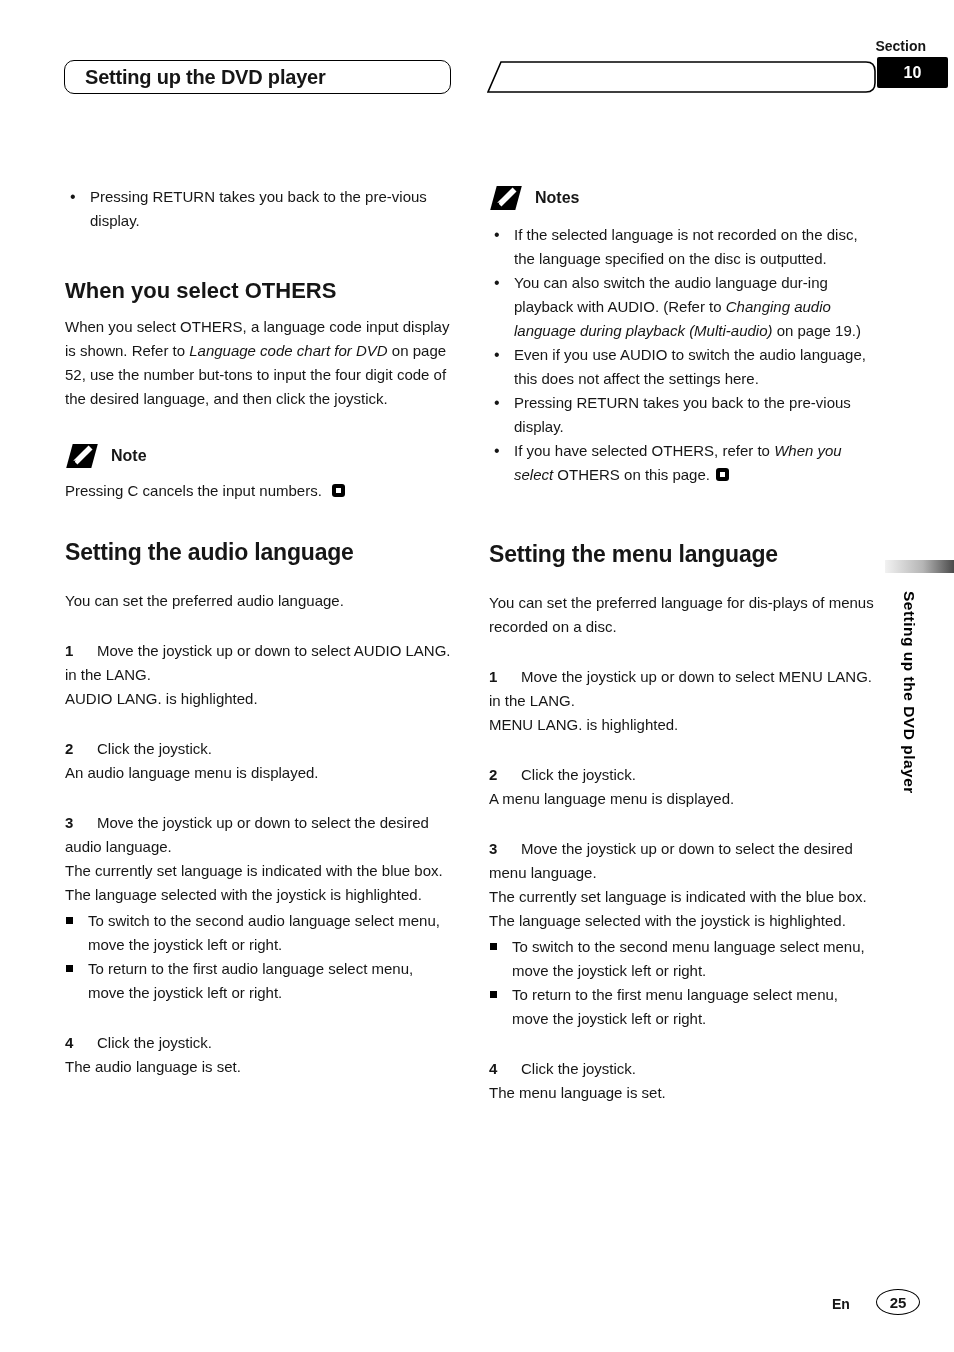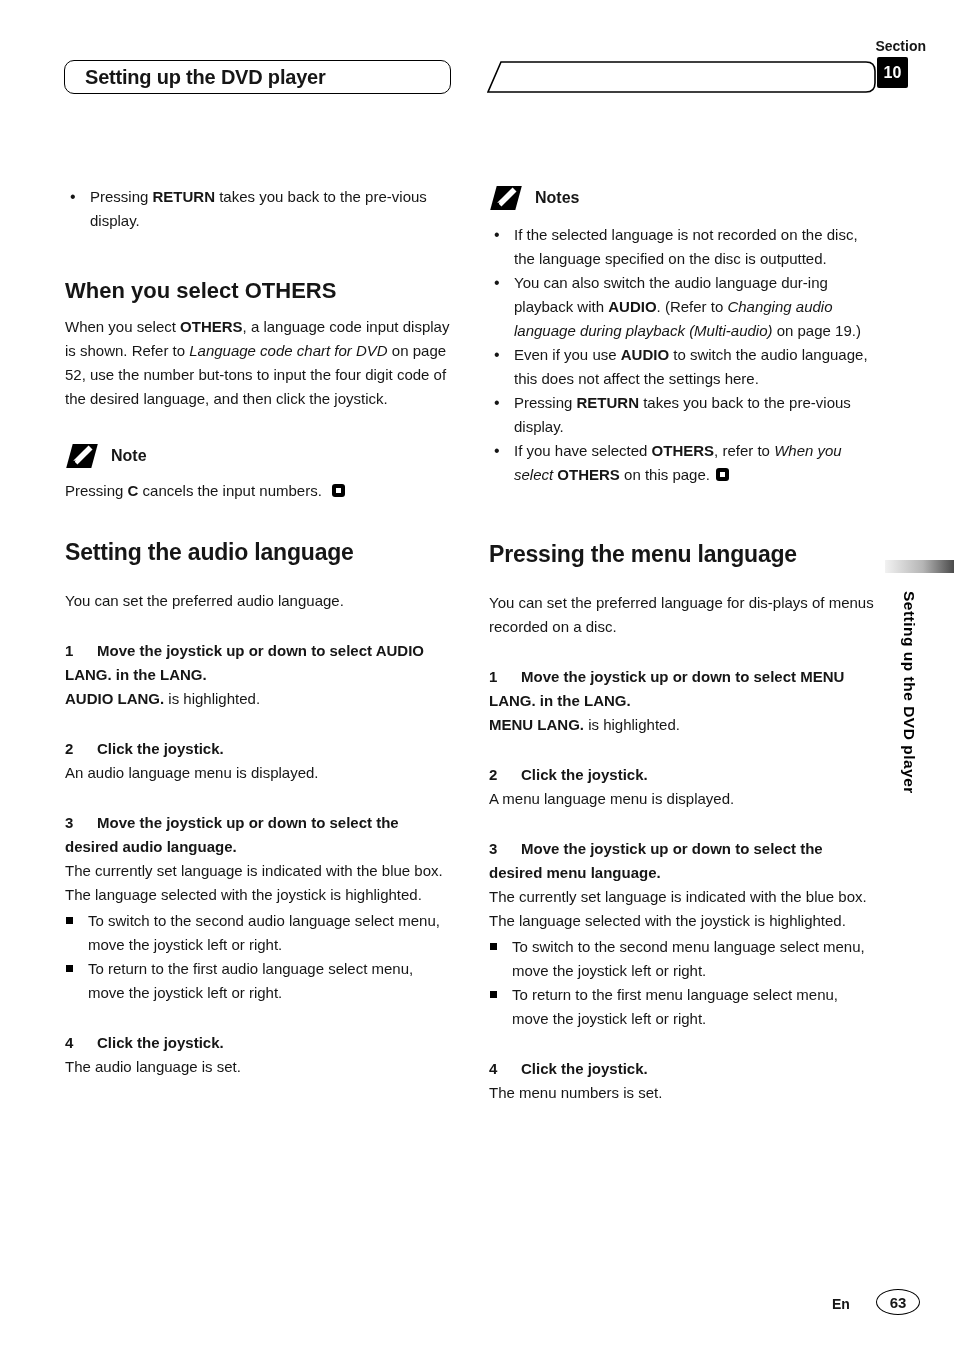--- a/index.html
+++ b/index.html
@@ -5,38 +5,38 @@
   * { margin:0; padding:0; box-sizing:border-box; }
   html,body { width:954px; height:1352px; }
   body {
     background:#ffffff;
     font-family:"Liberation Sans", sans-serif;
     color:#161616;
   }
   .page { position:relative; width:954px; height:1352px; background:#fff; overflow:hidden; }
 
   
-  .b { font-weight:bold; }
+  .b { font-weight:normal; }
   .i { font-style:italic; }
   .num { display:inline-block; width:32px; font-weight:bold; }
 
   
   .title-box {
     position:absolute; left:64px; top:60px; width:387px; height:34px;
     border:1.6px solid #000; border-radius:10px;
     display:flex; align-items:center; padding-left:20px;
     font-size:20px; font-weight:bold; letter-spacing:-0.2px;
   }
   .hdr-right-box { position:absolute; left:487px; top:61px; width:389px; height:32px; }
   .section-label {
     position:absolute; left:837px; top:38px; width:89px;
     text-align:right; font-size:14px; font-weight:bold;
   }
   .section-badge {
-    position:absolute; left:877px; top:57px; width:31px; height:31px;
+    position:absolute; left:877px; top:57px; width:71px; height:31px;
     background:#000; color:#fff; border-radius:2px;
     display:flex; align-items:center; justify-content:center;
     font-size:16px; font-weight:bold;
   }
 
   
   .side-strip {
     position:absolute; left:885px; top:560px; width:69px; height:13px;
     background:linear-gradient(90deg,#f2f2f2 0%, #b5b5b5 55%, #4a4a4a 100%);
   }
@@ -198,21 +198,21 @@
         <span><span>Even if you use </span><span class="b">AUDIO</span><span> to switch the audio language, this does not affect the settings here.</span></span>
       </li>
       <li class="dot">
         <span><span>Pressing </span><span class="b">RETURN</span><span> takes you back to the pre-vious display.</span></span>
       </li>
       <li class="dot">
         <span><span>If you have selected </span><span class="b">OTHERS</span><span>, refer to </span><span class="i">When you select </span><span class="b">OTHERS</span><span> on this page.</span></span><span class="endmark"></span>
       </li>
     </ul>
 
-    <h1 class="h-big">Pressing the menu language</h1>
+    <h1 class="h-big">Setting the menu language</h1>
     <p class="lead">You can set the preferred language for dis-plays of menus recorded on a disc.</p>
 
     <div class="step">
       <p><span class="b num">1</span><span class="b">Move the joystick up or down to select MENU LANG. in the LANG.</span></p>
       <p><span class="b">MENU LANG.</span><span> is highlighted.</span></p>
     </div>
 
     <div class="step">
       <p><span class="b num">2</span><span class="b">Click the joystick.</span></p>
       <p><span>A menu language menu is displayed.</span></p>
@@ -226,23 +226,23 @@
           <span><span>To switch to the second menu language select menu, move the joystick left or right.</span></span>
         </li>
         <li class="sq">
           <span><span>To return to the first menu language select menu, move the joystick left or right.</span></span>
         </li>
       </ul>
     </div>
 
     <div class="step">
       <p><span class="b num">4</span><span class="b">Click the joystick.</span></p>
-      <p><span>The menu numbers is set.</span></p>
+      <p><span>The menu language is set.</span></p>
     </div>
 
   </div>
 
   <div class="footer-en">En</div>
   <div class="footer-oval">
-    <span>63</span>
+    <span>25</span>
   </div>
 
 </div>
 
 </body></html>

